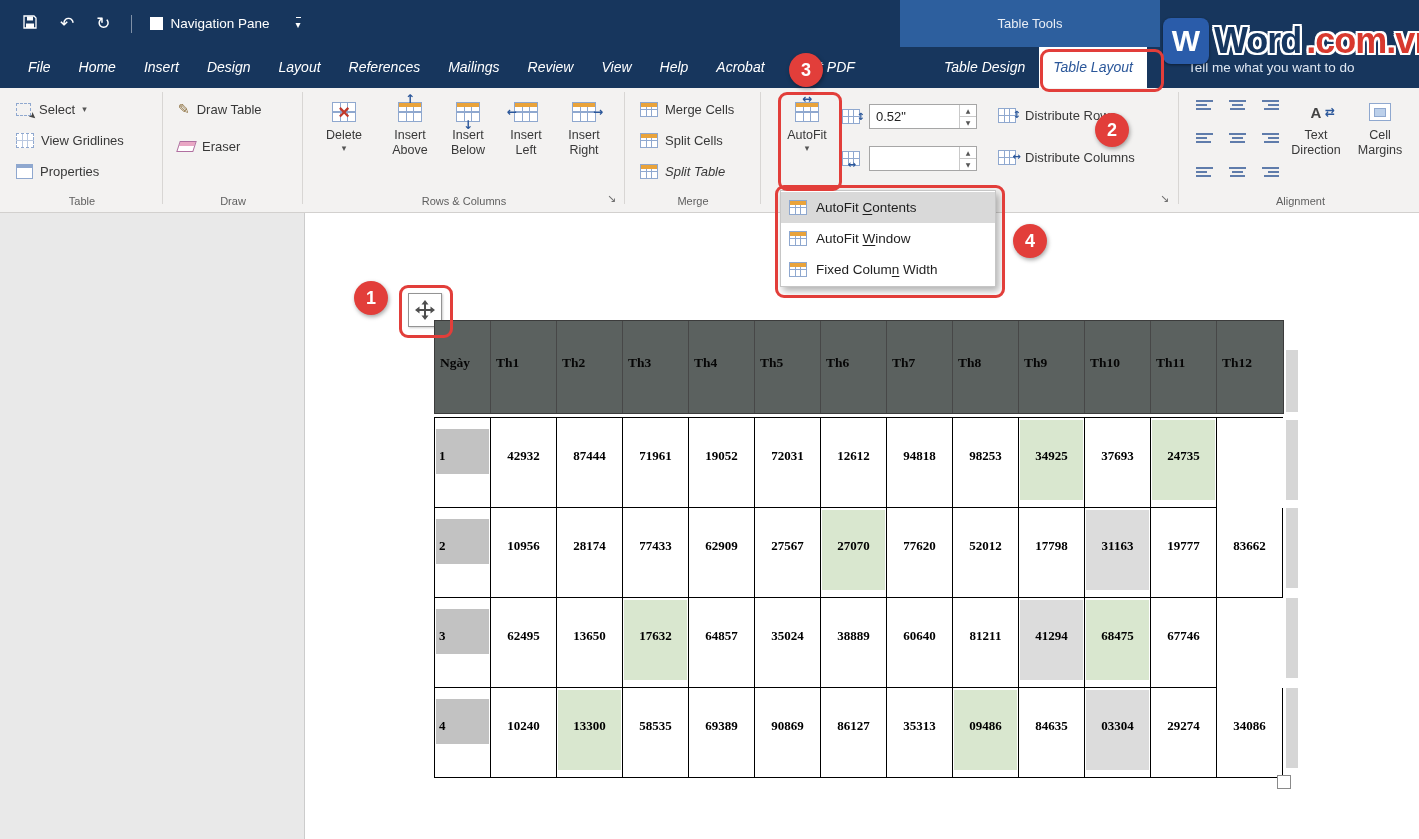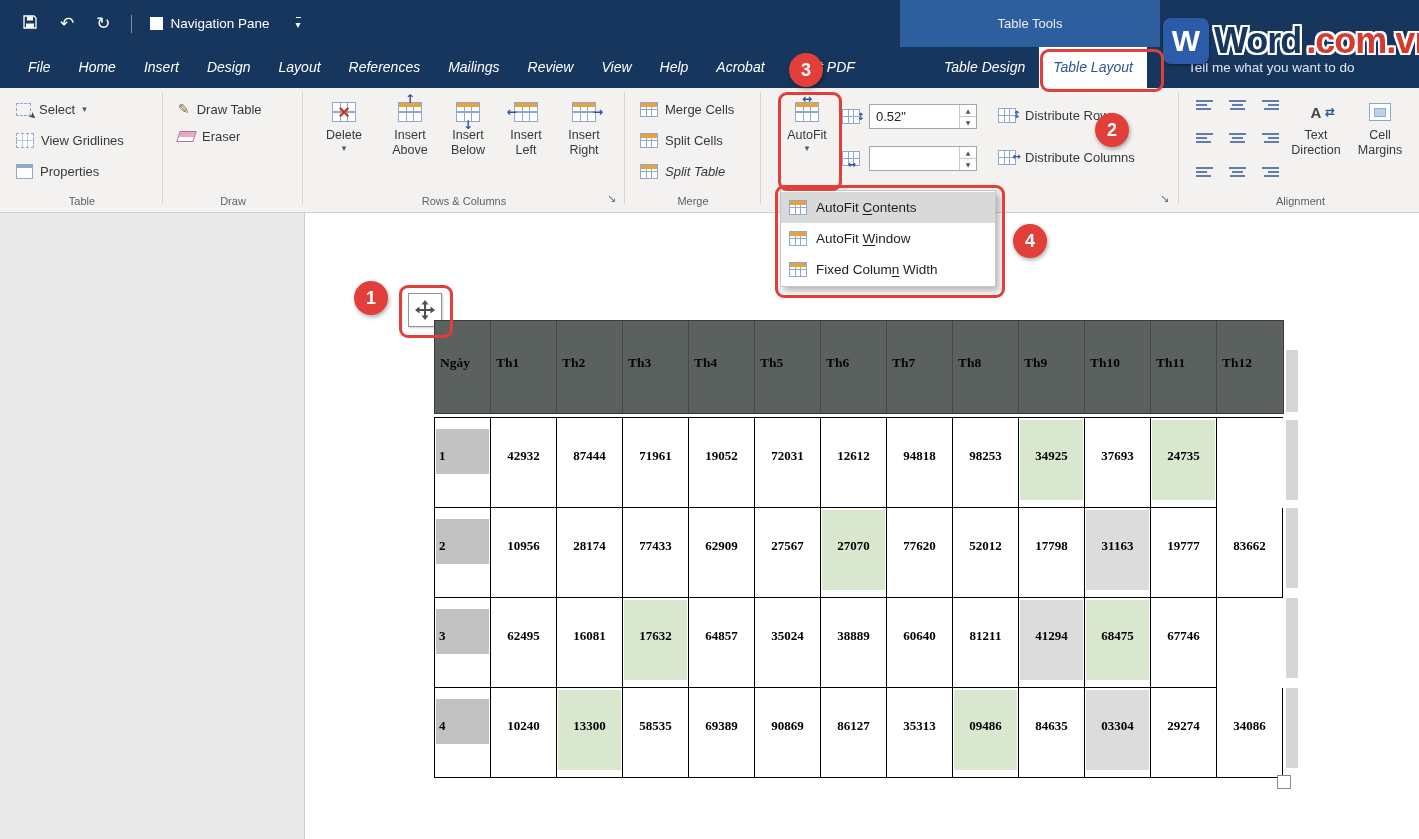--- a/index.html
+++ b/index.html
@@ -198,21 +198,21 @@
       </div>
       <div class="glabel">Table</div>
     </div>
     <div class="gsep" style="left:162px;"></div>
 
     <div class="rgroup" style="left:166px;width:134px;">
       <div class="sbtn" style="top:8px;">
         <span class="pencil uic">✎</span>
         <span>Draw Table</span>
       </div>
-      <div class="sbtn" style="top:35px;">
+      <div class="sbtn" style="top:45px;">
         <span class="eraserico"></span>
         <span>Eraser</span>
       </div>
       <div class="glabel">Draw</div>
     </div>
     <div class="gsep" style="left:302px;"></div>
 
     <div class="rgroup" style="left:306px;width:316px;">
       <div class="bigbtn" style="left:10px;">
         <span class="icw">
@@ -540,21 +540,21 @@
               </div>
             </div><div class="trow">
               <div class="tcell c0">
                 <span class="band grayhalf"></span>
                 <span class="tval">3</span>
               </div>
               <div class="tcell">
                 <span class="tval">62495</span>
               </div>
               <div class="tcell">
-                <span class="tval">16081</span>
+                <span class="tval">13650</span>
               </div>
               <div class="tcell">
                 <span class="band green"></span>
                 <span class="tval">17632</span>
               </div>
               <div class="tcell">
                 <span class="tval">64857</span>
               </div>
               <div class="tcell">
                 <span class="tval">35024</span>

